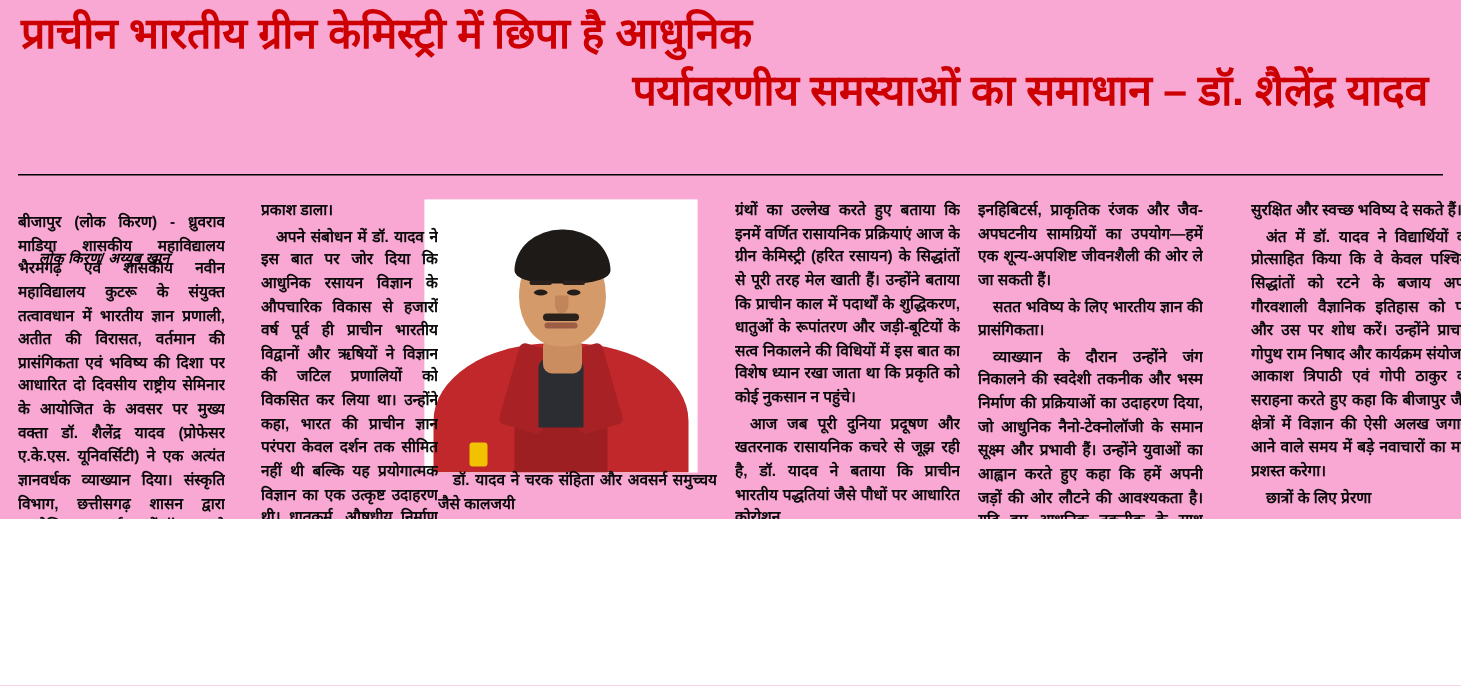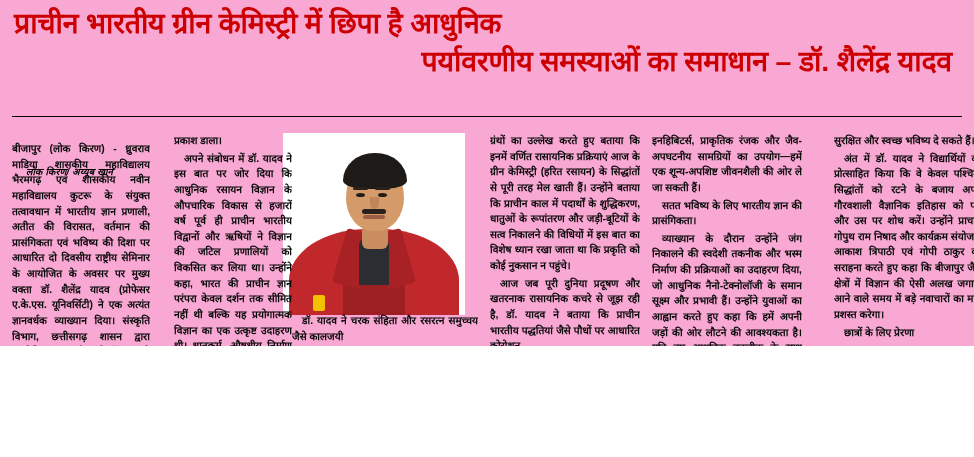--- a/index.html
+++ b/index.html
@@ -279,21 +279,21 @@
     <div class="col" id="col1">
       <p class="first">बीजापुर (लोक किरण) - ध्रुवराव माडिया शासकीय महाविद्यालय भैरमगढ़ एवं शासकीय नवीन महाविद्यालय कुटरू के संयुक्त तत्वावधान में भारतीय ज्ञान प्रणाली, अतीत की विरासत, वर्तमान की प्रासंगिकता एवं भविष्य की दिशा पर आधारित दो दिवसीय राष्ट्रीय सेमिनार के आयोजित के अवसर पर मुख्य वक्ता डॉ. शैलेंद्र यादव (प्रोफेसर ए.के.एस. यूनिवर्सिटी) ने एक अत्यंत ज्ञानवर्धक व्याख्यान दिया। संस्कृति विभाग, छत्तीसगढ़ शासन द्वारा आयोजित इस कार्यक्रम में डॉ. यादव ने सतत रसायन विज्ञान में भारतीय ज्ञान प्रणाली (छूदस) की भूमिका विषय पर विस्तार से</p>
     </div>
 
     <div class="col" id="col2">
       <p class="first">प्रकाश डाला।</p>
       <p>अपने संबोधन में डॉ. यादव ने इस बात पर जोर दिया कि आधुनिक रसायन विज्ञान के औपचारिक विकास से हजारों वर्ष पूर्व ही प्राचीन भारतीय विद्वानों और ऋषियों ने विज्ञान की जटिल प्रणालियों को विकसित कर लिया था। उन्होंने कहा, भारत की प्राचीन ज्ञान परंपरा केवल दर्शन तक सीमित नहीं थी बल्कि यह प्रयोगात्मक विज्ञान का एक उत्कृष्ट उदाहरण थी। धातुकर्म, औषधीय निर्माण और खनिज प्रसंस्करण की जो तकनीकें प्राचीन</p>
     </div>
 
     <div class="col" id="col3">
-      <p>डॉ. यादव ने चरक संहिता और रसरत्न समुच्चय जैसे कालजयी</p>
+      <p>डॉ. यादव ने चरक संहिता और अवसर्न समुच्चय जैसे कालजयी</p>
     </div>
 
     <div class="col" id="col5">
       <p class="first">इनहिबिटर्स, प्राकृतिक रंजक और जैव-अपघटनीय सामग्रियों का उपयोग—हमें एक शून्य-अपशिष्ट जीवनशैली की ओर ले जा सकती हैं।</p>
       <p>सतत भविष्य के लिए भारतीय ज्ञान की प्रासंगिकता।</p>
       <p>व्याख्यान के दौरान उन्होंने जंग निकालने की स्वदेशी तकनीक और भस्म निर्माण की प्रक्रियाओं का उदाहरण दिया, जो आधुनिक नैनो-टेक्नोलॉजी के समान सूक्ष्म और प्रभावी हैं। उन्होंने युवाओं का आह्वान करते हुए कहा कि हमें अपनी जड़ों की ओर लौटने की आवश्यकता है। यदि हम आधुनिक तकनीक के साथ प्राचीन भारतीय स्तत दृष्टिकोण को मिला दें, तो हम न केवल भारत को बल्कि पूरी मानवता को एक</p>
     </div>
 
     <div class="col" id="col4">
       <p class="first">ग्रंथों का उल्लेख करते हुए बताया कि इनमें वर्णित रासायनिक प्रक्रियाएं आज के ग्रीन केमिस्ट्री (हरित रसायन) के सिद्धांतों से पूरी तरह मेल खाती हैं। उन्होंने बताया कि प्राचीन काल में पदार्थों के शुद्धिकरण, धातुओं के रूपांतरण और जड़ी-बूटियों के सत्व निकालने की विधियों में इस बात का विशेष ध्यान रखा जाता था कि प्रकृति को कोई नुकसान न पहुंचे।</p>

